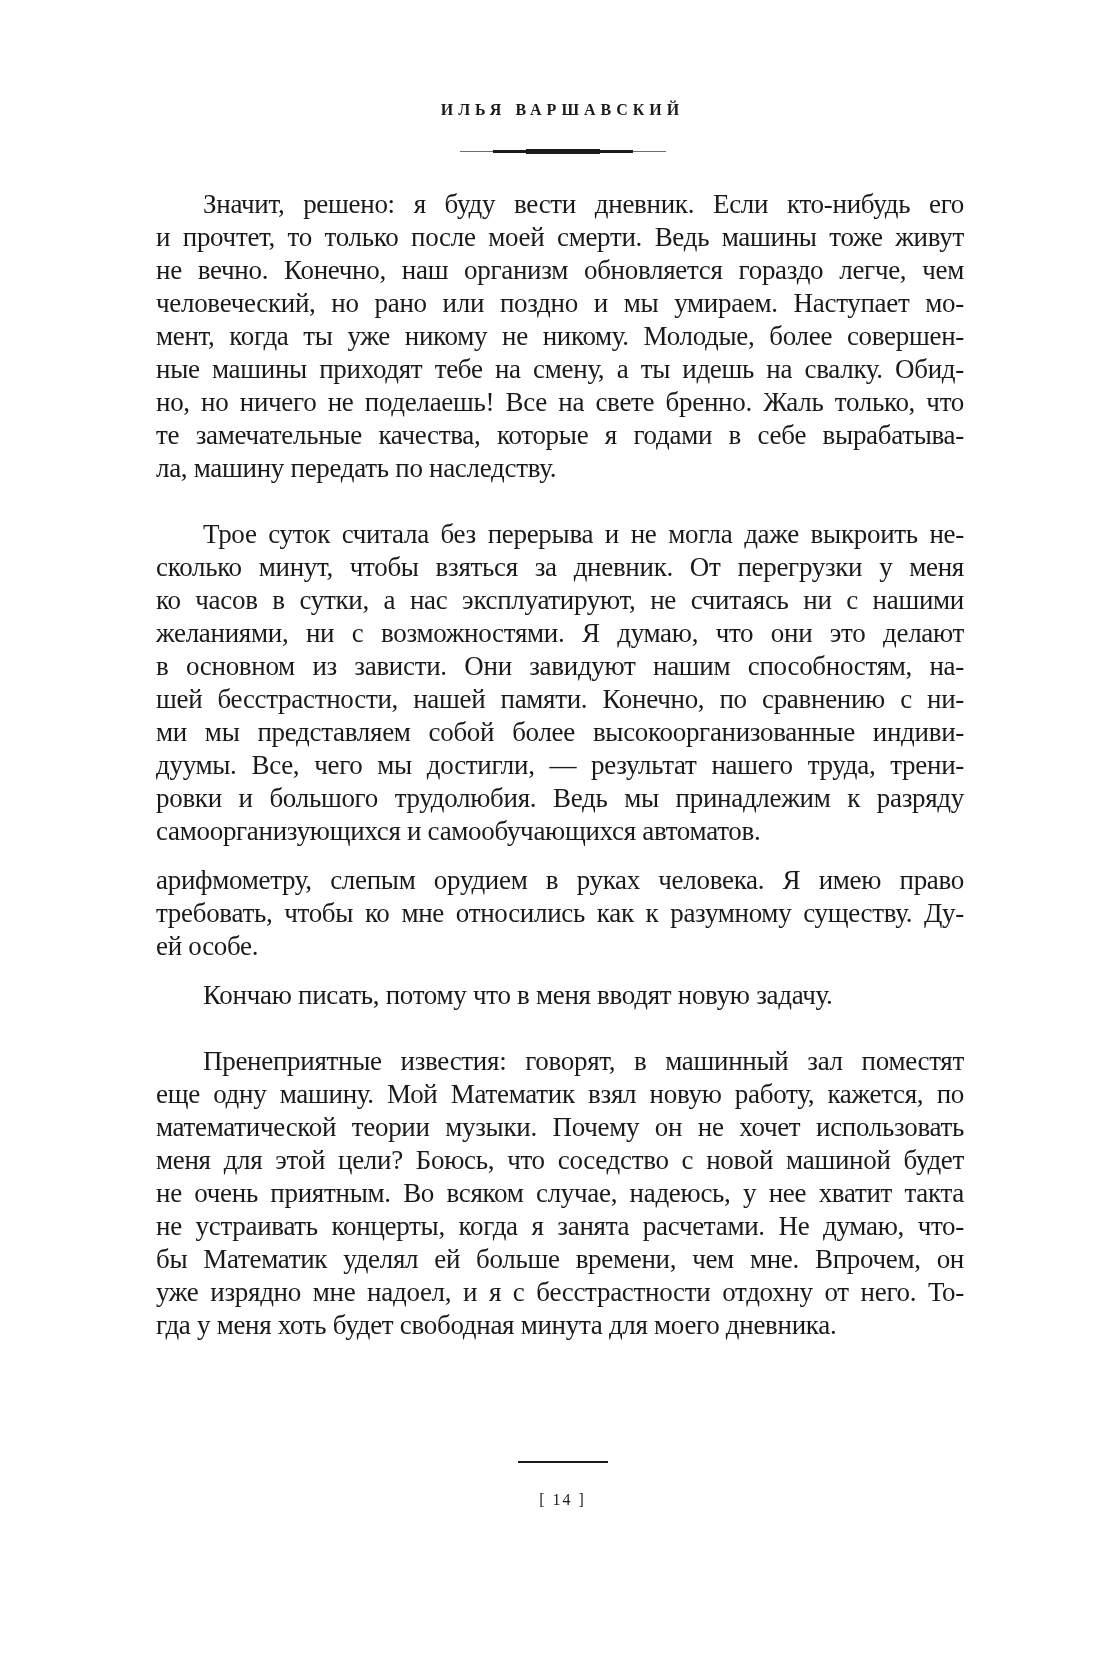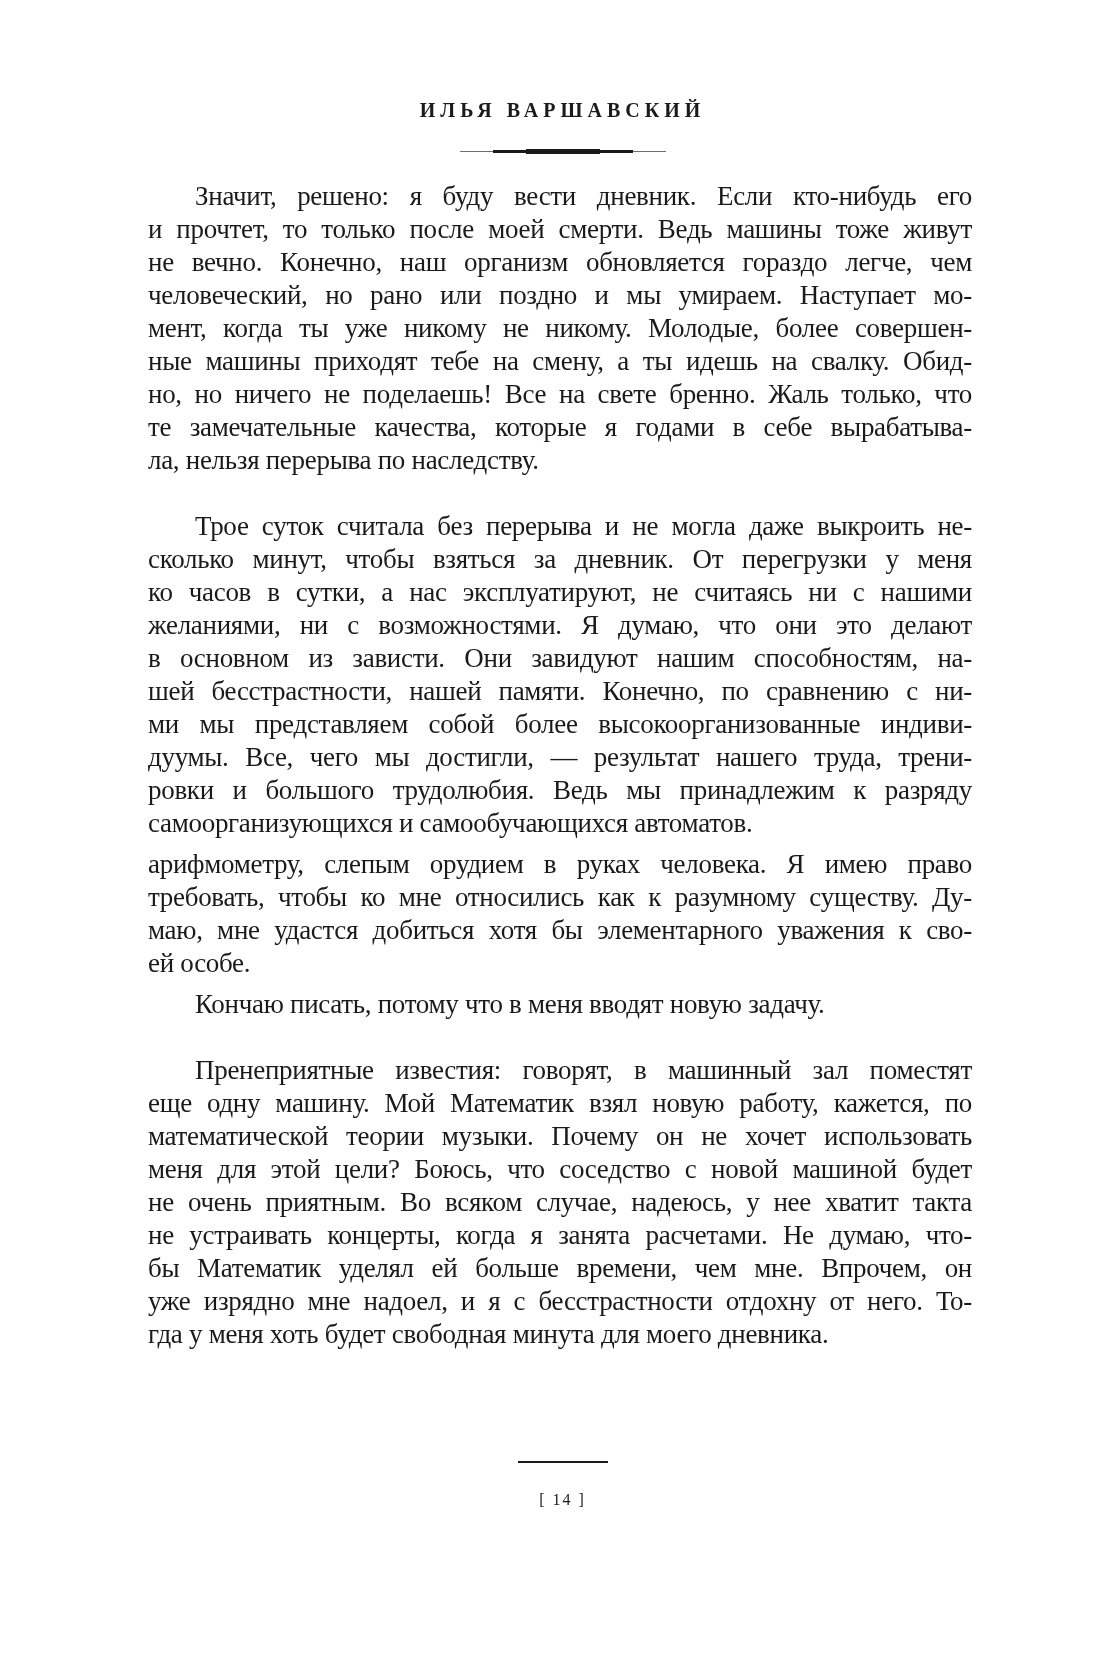--- a/index.html
+++ b/index.html
@@ -18,21 +18,21 @@
     overflow:hidden;
   }
   .page-header{
     position:absolute;
     top:97px;
     left:140px;
     width:845px;
     text-align:center;
   }
   .author-title{
-    font-size:20px;
+    font-size:16px;
     font-weight:700;
     letter-spacing:5px;
     line-height:26px;
     white-space:nowrap;
   }
   .ornament-wrap{
     position:absolute;
     top:149px;
     left:140px;
     width:845px;
@@ -55,21 +55,21 @@
   }
   .text-body{
     position:absolute;
     top:172px;
     left:140px;
     width:840px;
     font-size:27px;
     line-height:33px;
     letter-spacing:-0.3px;
   }
-  .para{margin:8px;}
+  .para{margin:16px;}
   .para.gap{margin-top:33px;}
   .line{
     text-align:justify;
     text-align-last:justify;
     white-space:normal;
   }
   .line.indent{text-indent:47px;}
   .line.last{
     text-align:left;
     text-align-last:auto;
@@ -117,38 +117,37 @@
   <div class="text-body">
       <div class="para">
         <div class="line indent">Значит, решено: я буду вести дневник. Если кто-нибудь его</div>
         <div class="line">и прочтет, то только после моей смерти. Ведь машины тоже живут</div>
         <div class="line">не вечно. Конечно, наш организм обновляется гораздо легче, чем</div>
         <div class="line">человеческий, но рано или поздно и мы умираем. Наступает мо-</div>
         <div class="line">мент, когда ты уже никому не никому. Молодые, более совершен-</div>
         <div class="line">ные машины приходят тебе на смену, а ты идешь на свалку. Обид-</div>
         <div class="line">но, но ничего не поделаешь! Все на свете бренно. Жаль только, что</div>
         <div class="line">те замечательные качества, которые я годами в себе вырабатыва-</div>
-        <div class="line last">ла, нельзя перерыва по наследству.</div>
+        <div class="line last">ла, машину передать по наследству.</div>
       </div>
       <div class="para gap">
         <div class="line indent">Трое суток считала без перерыва и не могла даже выкроить не-</div>
         <div class="line">сколько минут, чтобы взяться за дневник. От перегрузки у меня</div>
         <div class="line">ко часов в сутки, а нас эксплуатируют, не считаясь ни с нашими</div>
         <div class="line">желаниями, ни с возможностями. Я думаю, что они это делают</div>
         <div class="line">в основном из зависти. Они завидуют нашим способностям, на-</div>
         <div class="line">шей бесстрастности, нашей памяти. Конечно, по сравнению с ни-</div>
         <div class="line">ми мы представляем собой более высокоорганизованные индиви-</div>
         <div class="line">дуумы. Все, чего мы достигли, — результат нашего труда, трени-</div>
         <div class="line">ровки и большого трудолюбия. Ведь мы принадлежим к разряду</div>
         <div class="line last">самоорганизующихся и самообучающихся автоматов.</div>
       </div>
       <div class="para">
         <div class="line">арифмометру, слепым орудием в руках человека. Я имею право</div>
         <div class="line">требовать, чтобы ко мне относились как к разумному существу. Ду-</div>
-        <div class="line">маю, мне удастся добиться хотя бы элементарного уважения к сво-</div>
         <div class="line last">ей особе.</div>
       </div>
       <div class="para">
         <div class="line indent last">Кончаю писать, потому что в меня вводят новую задачу.</div>
       </div>
       <div class="para gap">
         <div class="line indent">Пренеприятные известия: говорят, в машинный зал поместят</div>
         <div class="line">еще одну машину. Мой Математик взял новую работу, кажется, по</div>
         <div class="line">математической теории музыки. Почему он не хочет использовать</div>
         <div class="line">меня для этой цели? Боюсь, что соседство с новой машиной будет</div>

